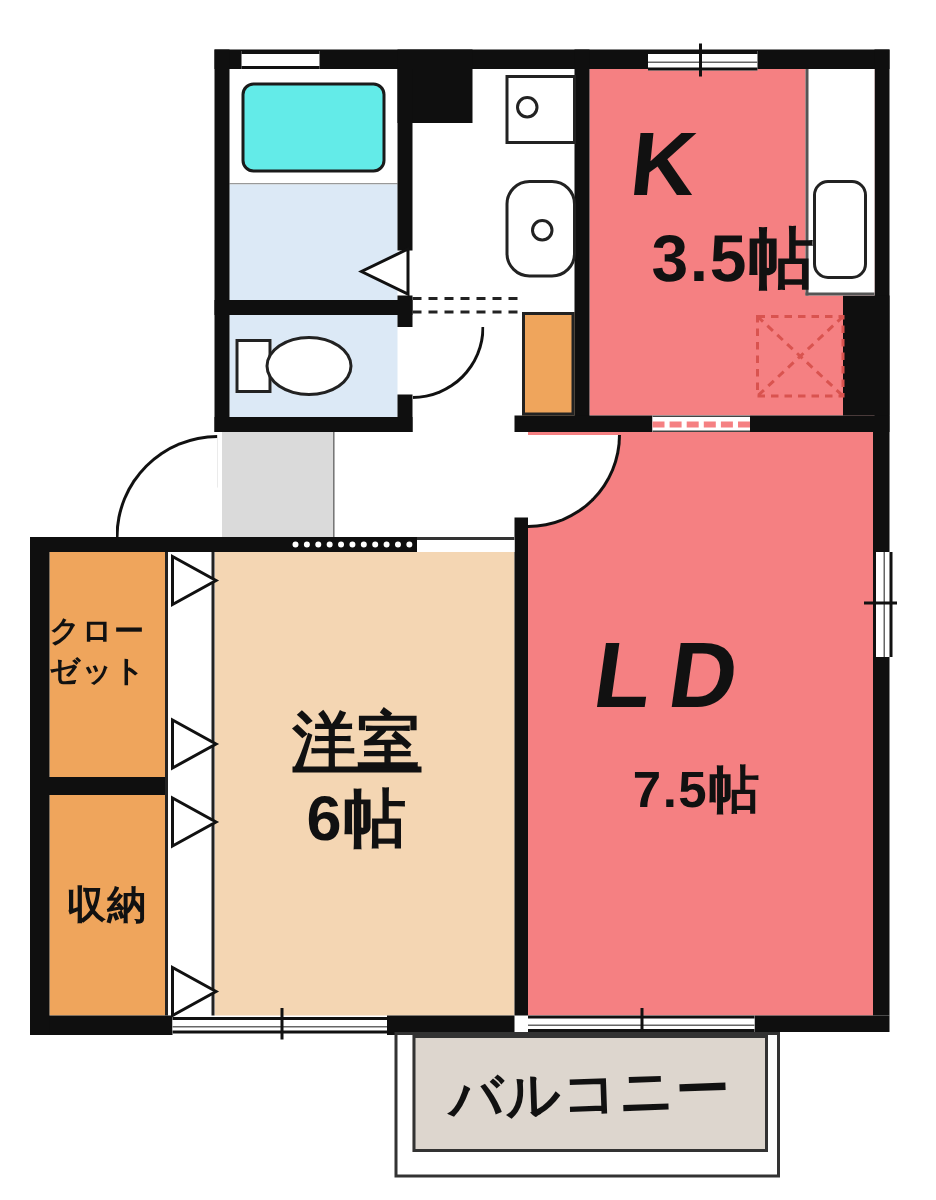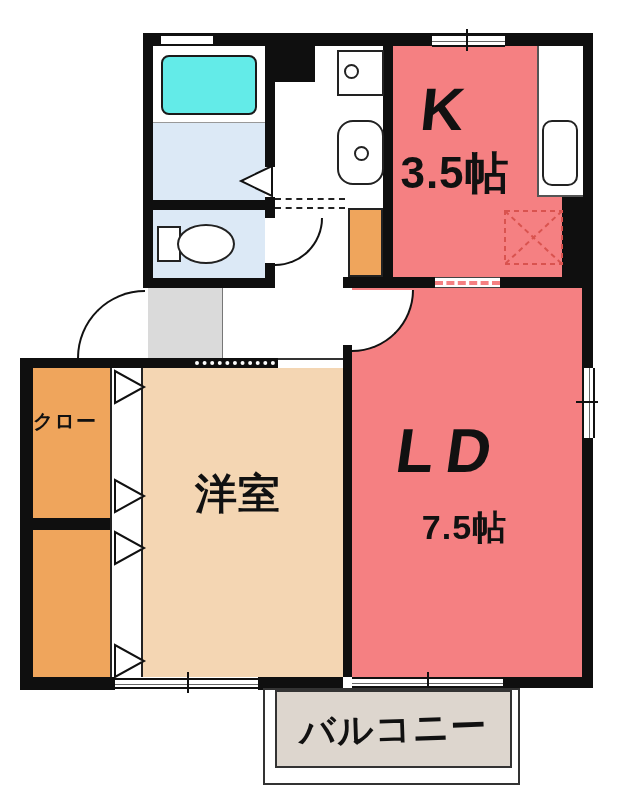--- a/index.html
+++ b/index.html
@@ -120,21 +120,24 @@
       <line x1="562" y1="211" x2="505" y2="264"></line>
     </g>
   </svg>
 
   <div class="abs" style="left:263px;top:688px;width:257px;height:97px;border:2px solid #333;"></div>
   <div class="abs" style="left:275px;top:690px;width:237px;height:78px;background:#ddd6ce;border:2px solid #333;display:flex;align-items:center;justify-content:center;">
     <span class="label" style="position:static;font-size:36px;transform:rotate(-2deg);">バルコニー</span>
   </div>
 
   <div class="label" style="left:393px;top:78px;width:100px;font-size:60px;transform:skewX(-6deg);">K</div>
-  <div class="label" style="left:370px;top:150px;width:170px;font-size:44px;">3.5帖</div>
+  <div class="label" style="left:404px;top:150px;width:170px;font-size:44px;">3.5帖</div>
   <div class="label" style="left:380px;top:418px;width:140px;font-size:62px;letter-spacing:12px;transform:skewX(-8deg);">LD</div>
   <div class="label" style="left:367px;top:510px;width:195px;font-size:34px;">7.5帖</div>
-  <div class="label" style="left:168px;top:472px;width:140px;font-size:42px;">洋室</div>
+  <div class="label" style="left:168px;top:472px;width:140px;font-size:42px;text-decoration:underline;">洋室</div>
+  <div class="label" style="left:168px;top:524px;width:140px;font-size:42px;">6帖</div>
   <div class="label" style="left:33px;top:408px;width:58px;font-size:20px;line-height:1.35;">
     <div>クロー</div>
+    <div>ゼット</div>
   </div>
+  <div class="label" style="left:33px;top:590px;width:77px;font-size:26px;">収納</div>
 
 </div>
 
 </body></html>

